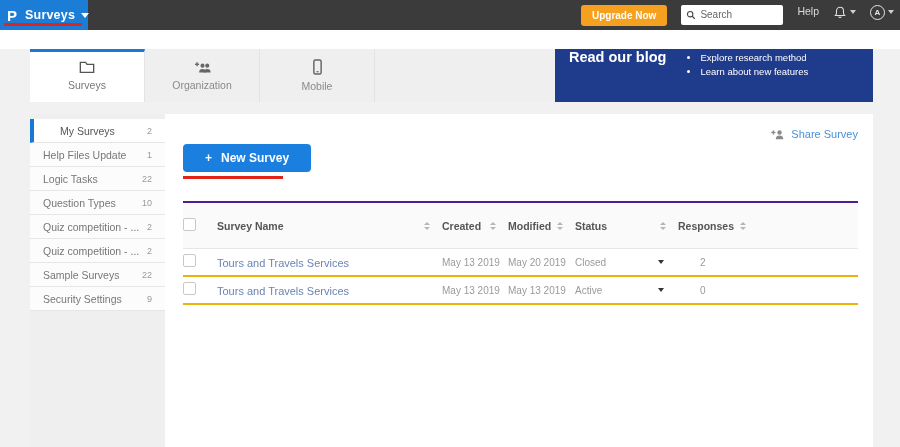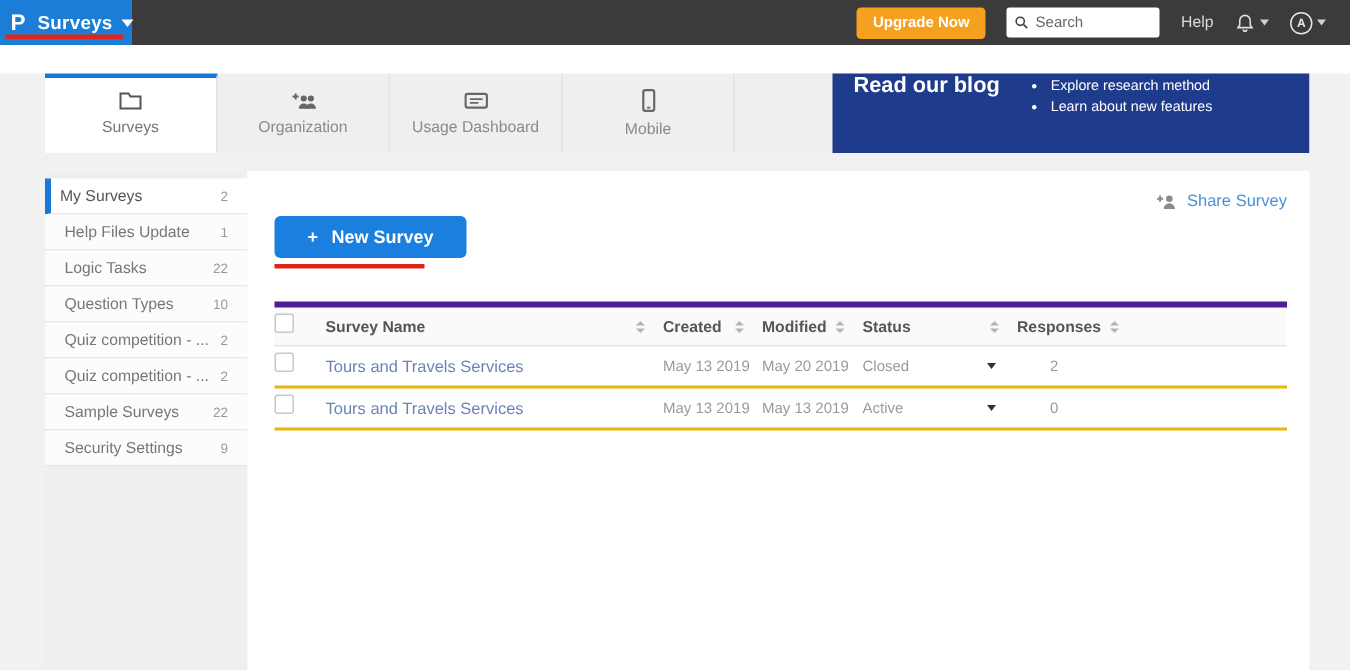--- a/index.html
+++ b/index.html
@@ -7,21 +7,21 @@
               font-family:"Liberation Sans", sans-serif; }
 
   
   .topbar { height:30px; background:#3b3b3b; display:flex; align-items:center; justify-content:space-between; }
   .logo-block { position:relative; width:88px; height:30px; background:#1b7dd6; display:flex; align-items:center; padding-left:7px; cursor:pointer; }
   .logo-p { color:#fff; font-weight:bold; font-size:15px; margin-right:8px; }
   .logo-title { color:#fff; font-size:12.5px; font-weight:600; letter-spacing:.2px; }
   .caret { width:0; height:0; border-left:4px solid transparent; border-right:4px solid transparent; border-top:5px solid #fff; display:inline-block; margin-left:6px; }
   .caret.sm { border-left-width:3px; border-right-width:3px; border-top-width:4px; border-top-color:#cfcfcf; margin-left:3px; }
   .red-underline { position:absolute; left:4px; bottom:4px; width:78px; height:3px; background:#e0241a; }
-  .topbar-right { display:flex; align-items:center; gap:14px; padding-right:16px; }
+  .topbar-right { display:flex; align-items:flex-start; gap:14px; padding-right:6px; }
   .upgrade-btn { background:#f5a01e; color:#fff; border:none; border-radius:3px; font-size:10px; font-weight:bold; padding:5px 11px; cursor:pointer; font-family:"Liberation Sans",sans-serif; }
   .search-box { background:#fff; border-radius:2px; width:102px; height:20px; display:flex; align-items:center; padding:0 5px; gap:4px; }
   .search-box input { border:none; outline:none; width:75px; font-size:10px; color:#333; font-family:"Liberation Sans",sans-serif; }
   .search-box input::placeholder { color:#666; }
   .help-link { color:#dcdcdc; font-size:10.5px; cursor:pointer; }
   .icon-wrap { display:flex; align-items:center; cursor:pointer; }
   .avatar { width:15px; height:15px; border:1.5px solid #e6e6e6; border-radius:50%; color:#e6e6e6; font-size:8px; display:flex; align-items:center; justify-content:center; font-weight:bold; }
 
   
   .white-band { height:19px; background:#fff; }
@@ -43,35 +43,35 @@
   .blog-banner li { color:#fff; font-size:9.5px; margin:3px 0; white-space:nowrap; }
 
   .gray-gap { height:12px; background:#f1f1f1; }
 
   
   .body-row { flex:1; display:flex; }
   .sidebar { width:135px; background:#efefef; padding-top:5px; }
   .side-item { height:24px; background:#fcfcfc; border-bottom:1px solid #e6e6e6; display:flex; align-items:center; justify-content:space-between; padding:0 13px; cursor:pointer; }
   .side-item .s-label { font-size:10.5px; color:#777; white-space:nowrap; overflow:hidden; }
   .side-item .s-count { font-size:9px; color:#9a9a9a; }
-  .side-item.active { background:#fff; border-left:4px solid #1878d8; padding-left:6px; }
+  .side-item.active { background:#fff; border-left:4px solid #1878d8; padding-left:26px; }
   .side-item.active .s-label { color:#555; }
 
   .main-card { flex:1; background:#fff; }
   .main-top { display:flex; justify-content:space-between; align-items:flex-start; padding:12px 15px 0 18px; }
   .new-wrap { margin-top:18px; }
   .new-survey-btn { background:#1b7fe0; color:#fff; border:none; border-radius:4px; font-size:12px; font-weight:600; padding:7px 22px; cursor:pointer; display:flex; align-items:center; gap:9px; font-family:"Liberation Sans",sans-serif; }
   .red-underline2 { width:100px; height:3px; background:#e0241a; margin-top:4px; }
   .share-link { display:flex; align-items:center; gap:6px; margin-top:2px; cursor:pointer; }
   .share-link span { color:#4a90d9; font-size:11px; }
 
   
   .s-table { margin:22px 15px 0 18px; }
   .t-row { display:grid; grid-template-columns:34px 225px 66px 67px 103px 75px 1fr; align-items:center; }
-  .t-head { height:30px; background:#fafafa; border-top:4px solid #4c1d95; border-bottom:1px solid #e6e6e6; }
+  .t-head { height:48px; background:#fafafa; border-top:2px solid #4c1d95; border-bottom:1px solid #e6e6e6; }
   .t-head .hcell { display:flex; align-items:center; justify-content:space-between; padding-right:12px; font-size:10.5px; font-weight:bold; color:#555; }
   .t-head .hcell.tight { justify-content:flex-start; gap:6px; }
   .t-data { height:28px; border-bottom:2px solid #eab308; }
   .checkbox { width:13px; height:13px; border:1px solid #c8c8c8; border-radius:2px; background:#fff; display:inline-block; cursor:pointer; }
   .survey-link { color:#6c83b5; font-size:11px; cursor:pointer; }
   .cell-muted { color:#9a9a9a; font-size:10px; }
   .status-cell { display:flex; align-items:center; justify-content:space-between; padding-right:14px; }
   .caret-dark { width:0; height:0; border-left:3.5px solid transparent; border-right:3.5px solid transparent; border-top:4.5px solid #333; cursor:pointer; }
   .resp-cell { padding-left:22px; }
   .sort { display:inline-flex; flex-direction:column; gap:2px; cursor:pointer; }
@@ -132,28 +132,20 @@
             <line x1="3" y1="6" x2="9" y2="6" stroke="#666" stroke-width="2"></line>
             <line x1="6" y1="3" x2="6" y2="9" stroke="#666" stroke-width="2"></line>
             <circle cx="14" cy="8" r="3" fill="#666"></circle>
             <circle cx="21" cy="8" r="3" fill="#666"></circle>
             <path d="M9 18 a5 5 0 0 1 10 0 z" fill="#666"></path>
             <path d="M16 18 a5 5 0 0 1 10 0 z" fill="#666"></path>
           </svg>
         <span class="tab-label">Organization</span>
       </div>
       <div class="tab">
-        <svg width="17" height="13" viewBox="0 0 24 18">
-            <rect x="2" y="2" width="20" height="13" rx="2" fill="none" stroke="#666" stroke-width="2"></rect>
-            <line x1="6" y1="7" x2="18" y2="7" stroke="#666" stroke-width="1.6"></line>
-            <line x1="6" y1="10.5" x2="14" y2="10.5" stroke="#666" stroke-width="1.6"></line>
-          </svg>
-        <span class="tab-label">Usage Dashboard</span>
-      </div>
-      <div class="tab">
         <svg width="11" height="16" viewBox="0 0 14 22">
             <rect x="2" y="1.5" width="10" height="19" rx="2" fill="none" stroke="#666" stroke-width="2"></rect>
             <line x1="5.5" y1="17.5" x2="8.5" y2="17.5" stroke="#666" stroke-width="1.6"></line>
           </svg>
         <span class="tab-label">Mobile</span>
       </div>
       <div class="tab-gap"></div>
       <div class="blog-banner">
         <div class="blog-title">Read our blog</div>
         <ul>

